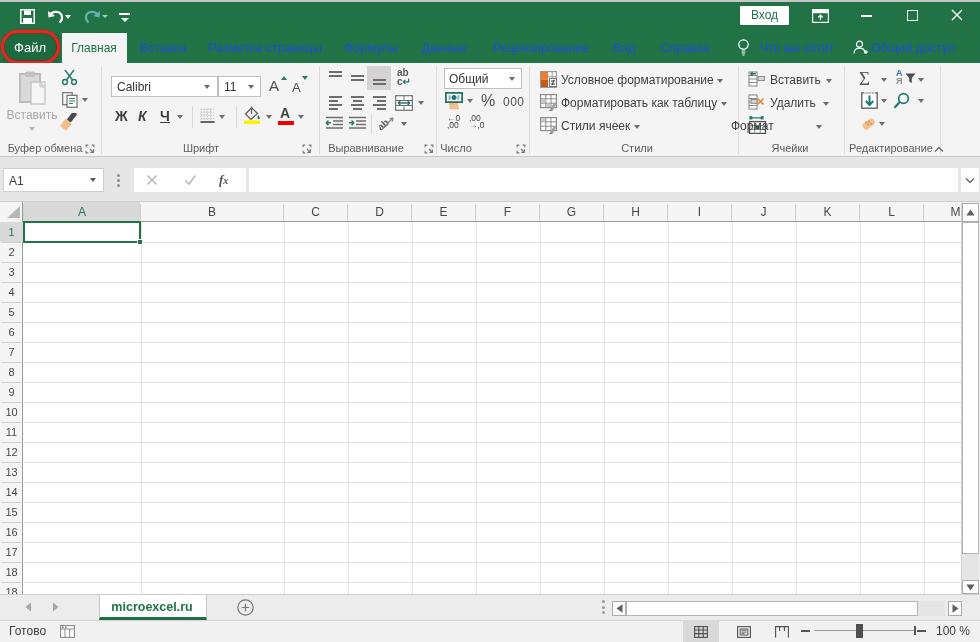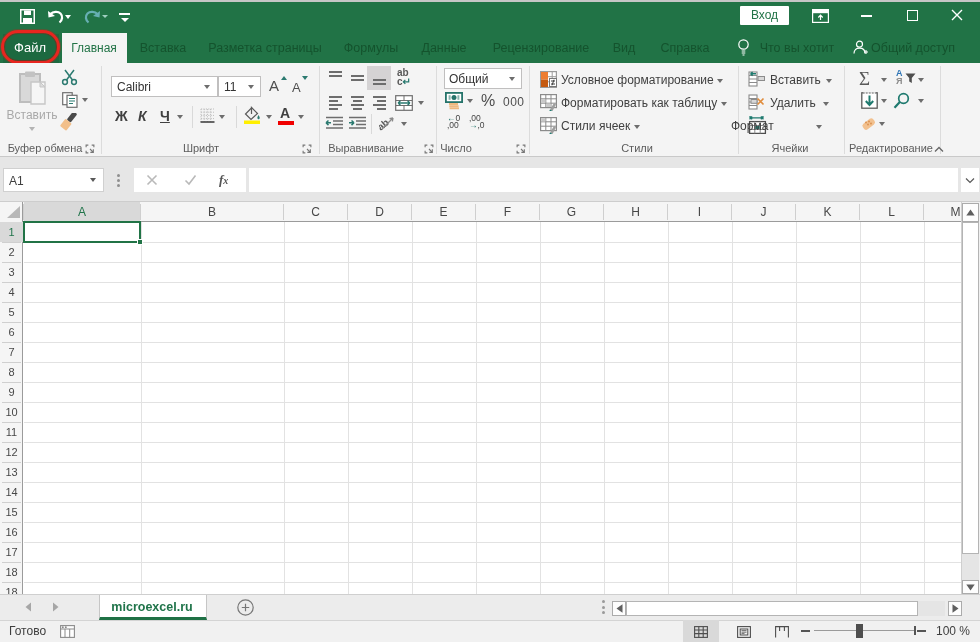--- a/index.html
+++ b/index.html
@@ -1,20 +1,20 @@
 <!DOCTYPE html>
 <html><head>
 <meta charset="utf-8">
 <style>
 *{margin:0;padding:0;box-sizing:border-box;}
 body{font-family:"Liberation Sans",sans-serif;width:980px;height:642px;overflow:hidden;}
 #app{position:relative;width:980px;height:642px;background:#fff;overflow:hidden;}
 .abs{position:absolute;}
 .ctr{transform:translateX(-50%);white-space:nowrap;}
-.tab{color:#14532d;font-size:12.5px;top:41px;white-space:nowrap;}
+.tab{color:#1d4ed8;font-size:12.5px;top:41px;white-space:nowrap;}
 .glabel{color:#5c5c5c;font-size:11px;top:142px;white-space:nowrap;}
 .dlg{width:10px;height:10px;top:144px;}
 .rsep{width:1px;top:66px;height:88px;background:#dcdcdc;}
 .colh{position:absolute;top:202px;height:20px;line-height:20px;text-align:center;font-size:12px;color:#474747;}
 .rowh{position:absolute;left:0;width:23px;text-align:center;font-size:11px;color:#474747;height:20px;line-height:20px;}
 .vgl{position:absolute;top:0;bottom:0;width:1px;background:#e2e2e2;}
 .hgl{position:absolute;left:0;right:0;height:1px;background:#e2e2e2;}
 .icobar{position:absolute;background:#6d6d6d;height:2px;}
 .darr{position:absolute;width:0;height:0;border-left:3.5px solid transparent;border-right:3.5px solid transparent;border-top:4px solid #6d6d6d;}
 .rtxt{position:absolute;font-size:12px;color:#404040;white-space:nowrap;}

